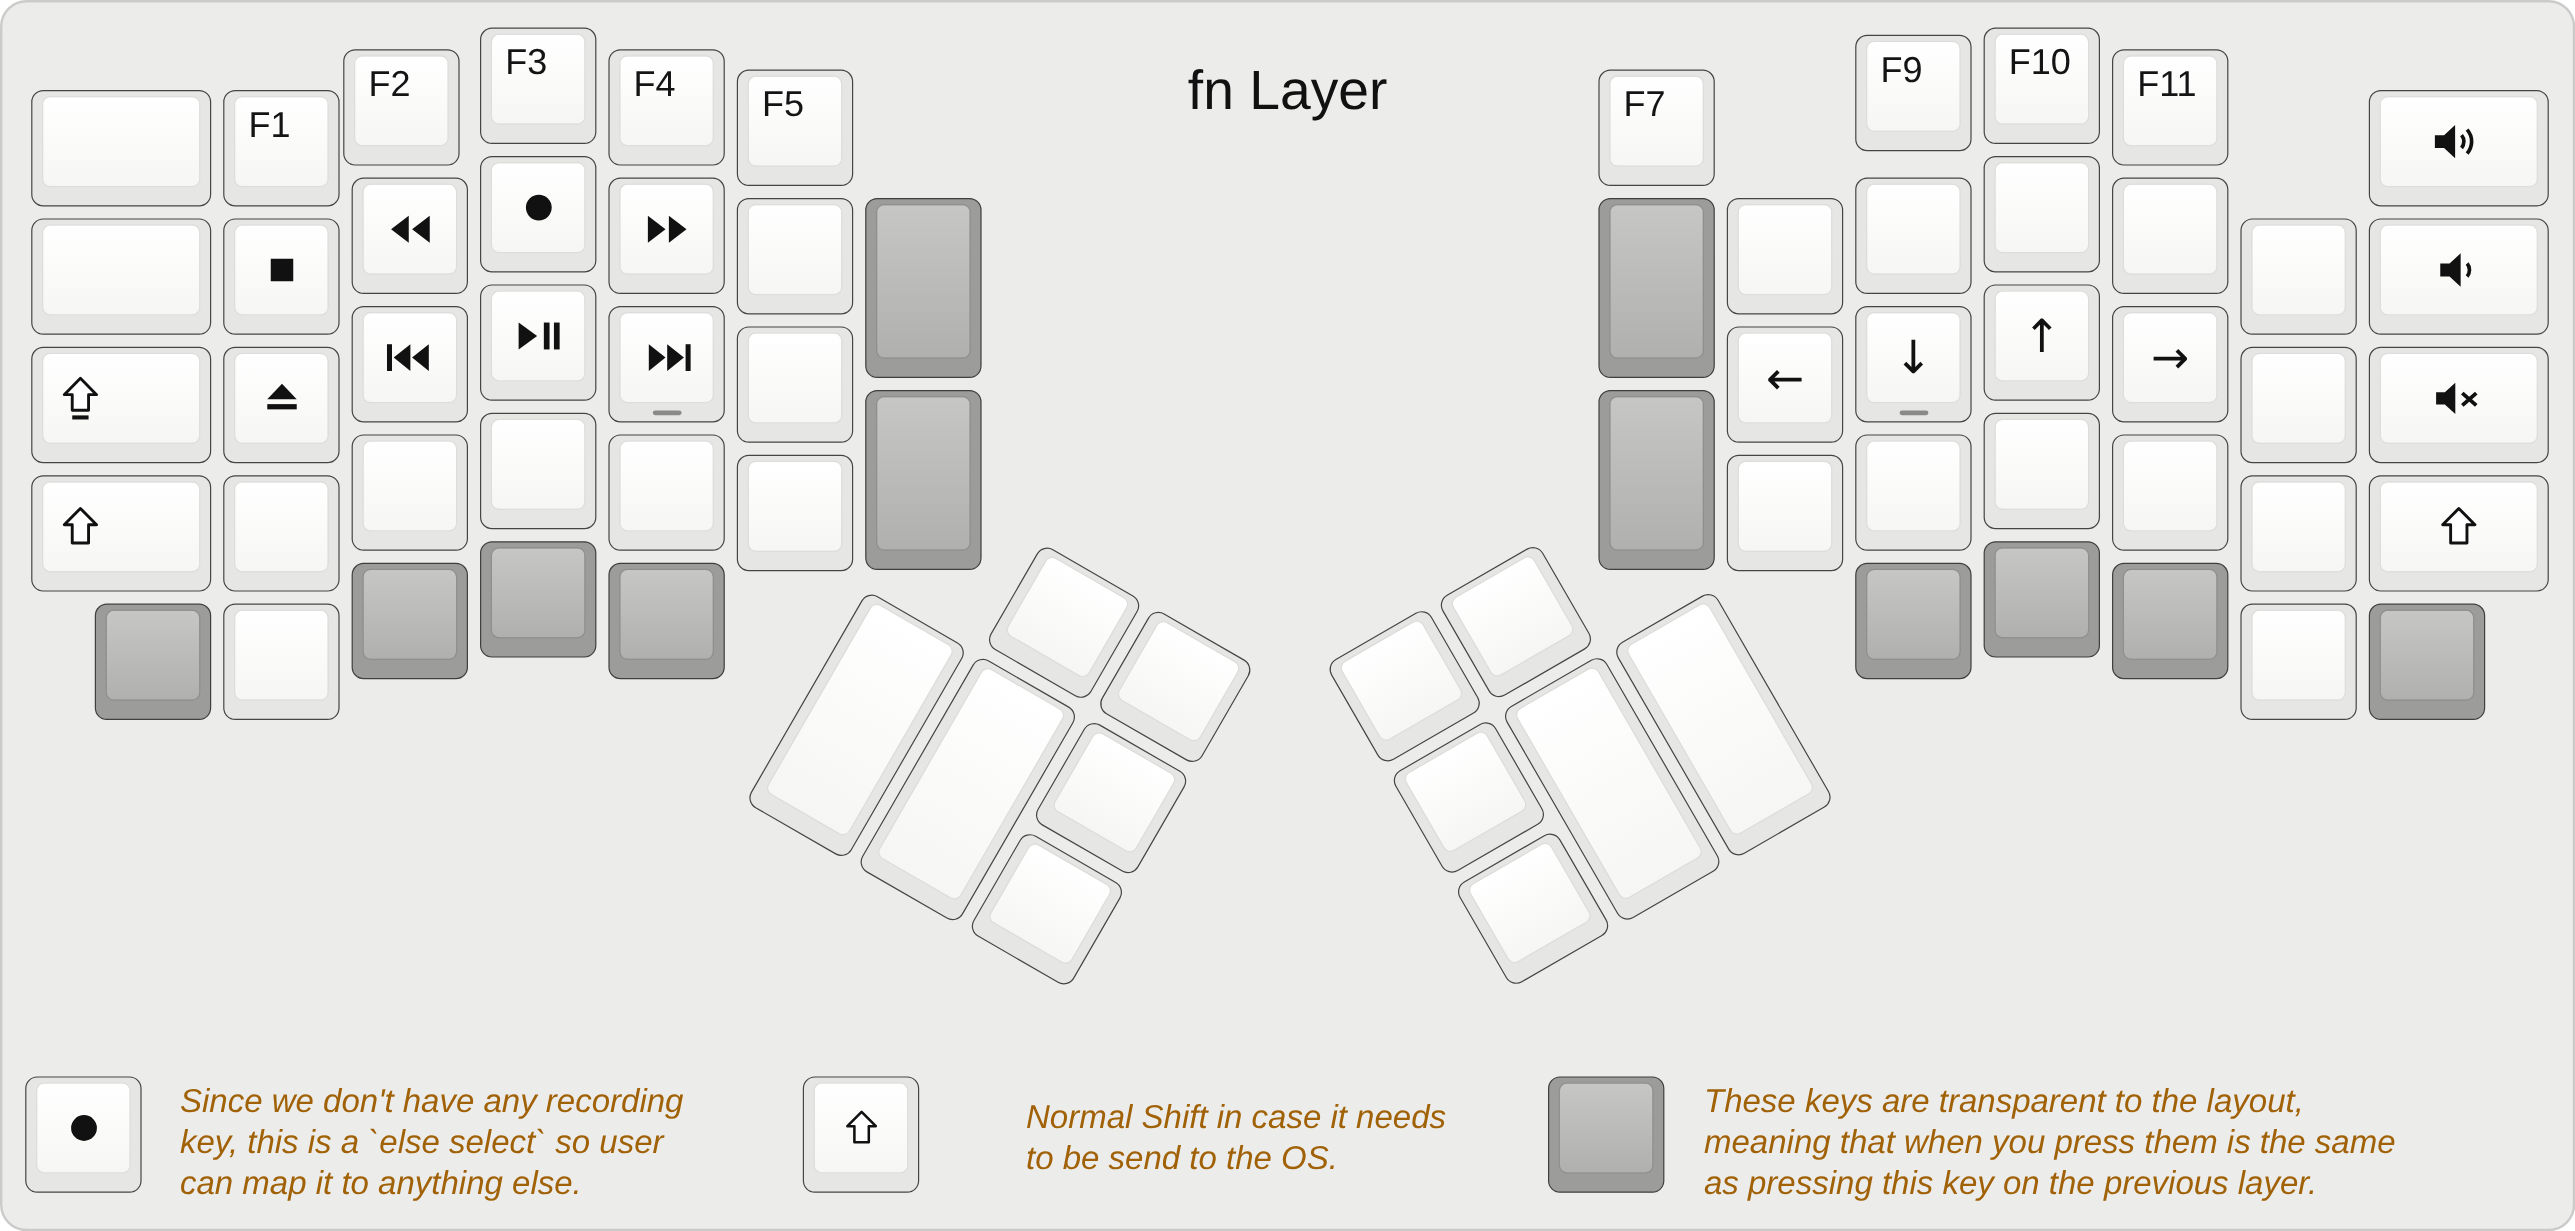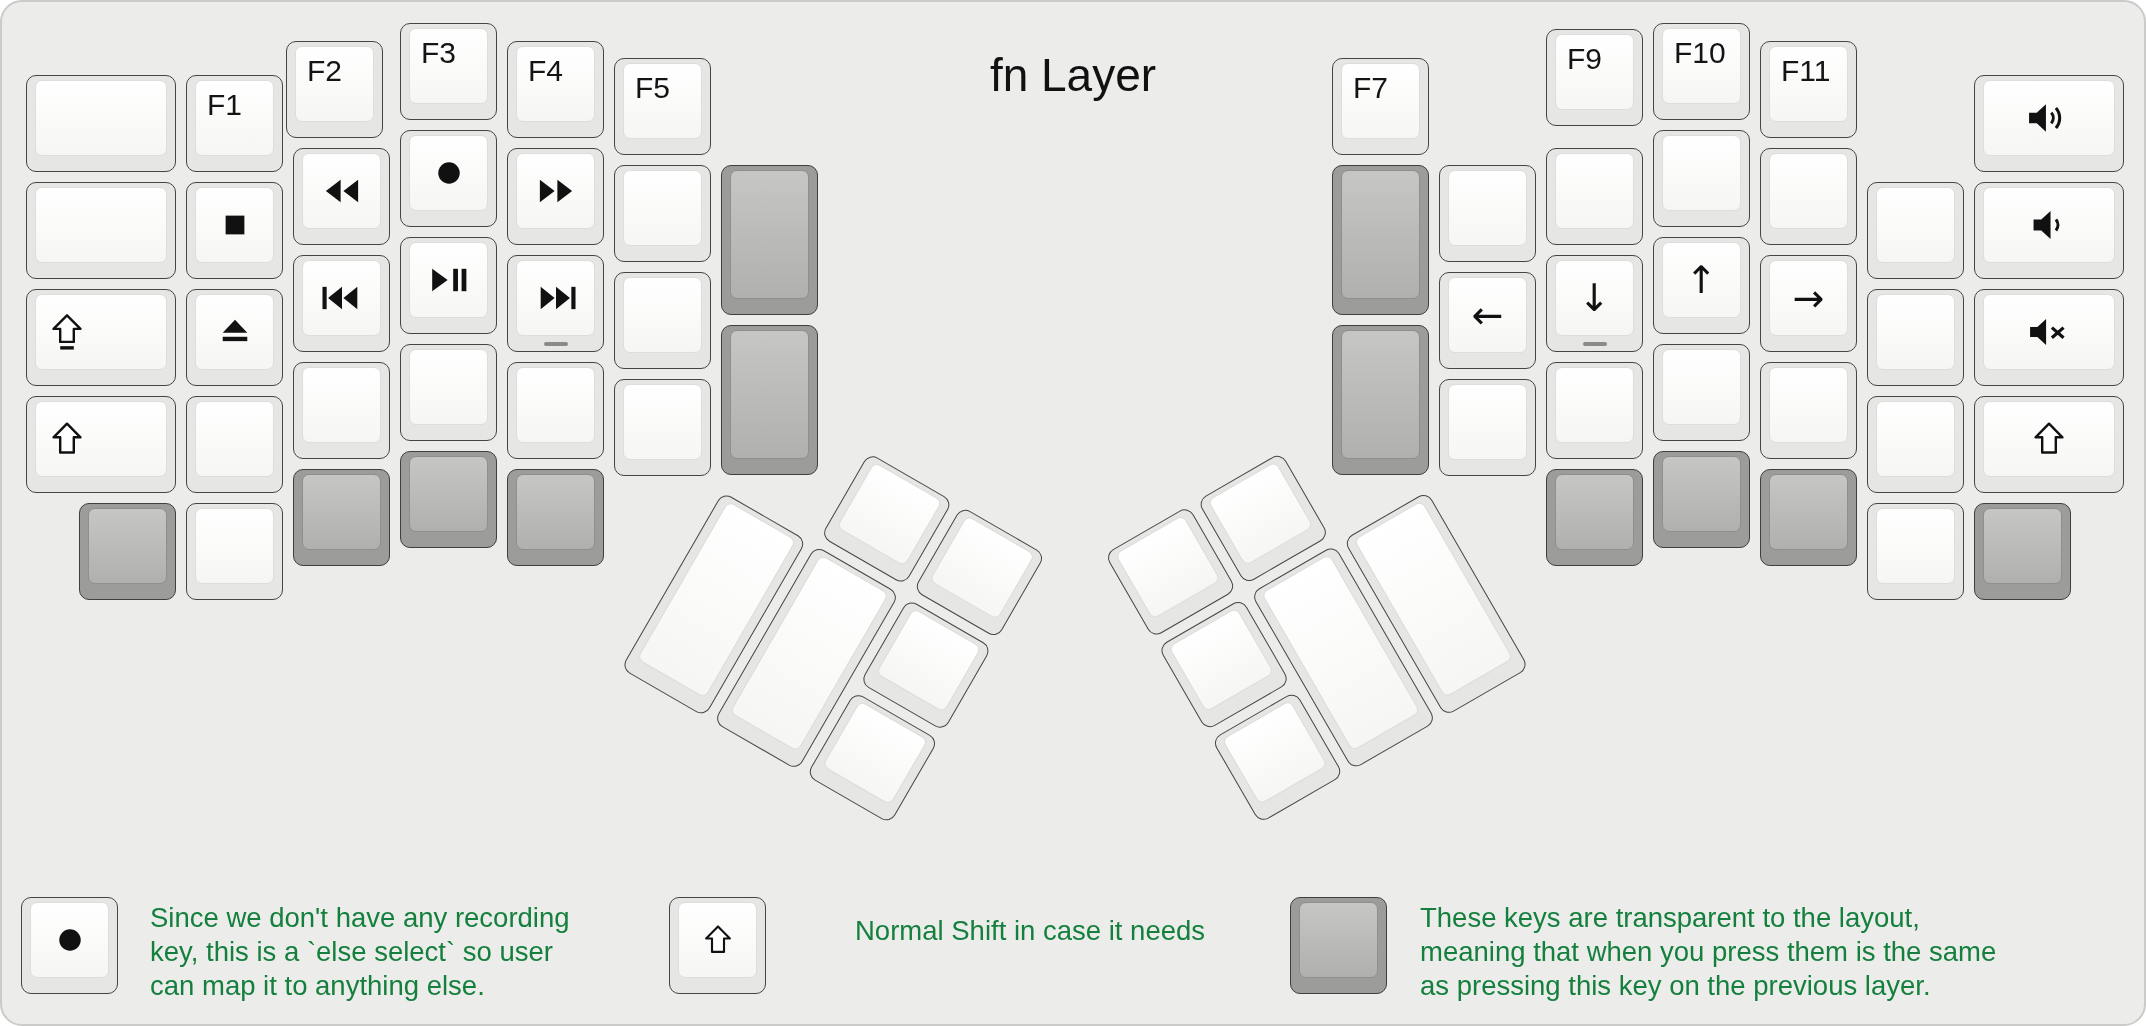--- a/index.html
+++ b/index.html
@@ -19,21 +19,21 @@
   .key.gray{background:#9C9C9A;border-color:#3F3F3F;}
   .key.gray .face{background:linear-gradient(180deg,#C6C6C4 0%,#B0B0AE 100%);border-color:#8F8F8D;}
   .face.tl{align-items:flex-start;justify-content:flex-start;padding:7px 0 0 11px;}
   .face.lft{justify-content:flex-start;padding-left:14px;}
   .lbl{font-size:30px;color:#141414;}
   .glyph{font-family:"DejaVu Sans",sans-serif;font-size:38px;color:#111;line-height:1;}
   .ic{fill:#111;}
   .bump{position:absolute;left:50%;transform:translateX(-50%);bottom:5px;width:24px;height:4px;
         border-radius:2px;background:#8A8A8A;}
   .thumb{position:absolute;width:0;height:0;transform-origin:0 0;}
-  .ltext{position:absolute;font-size:27.5px;line-height:34px;color:#15803d;}
+  .ltext{position:absolute;font-size:27.5px;line-height:34px;color:#a16207;font-style:italic;}
 </style>
 </head>
 <body>
 
 <div class="board">
 
   <div class="title">fn Layer</div>
 
   <div class="key w15" style="left:24px;top:73px">
       <div class="face"></div>
@@ -387,20 +387,21 @@
 
   <div class="key" style="left:667px;top:895px">
       <div class="face">
       <svg class="ic" width="30" height="34" viewBox="0 0 24 26">
           <path d="M12,2.2 L21.5,11.8 H16.8 V22.5 H7.2 V11.8 H2.5 Z" fill="#fff" stroke="#111" stroke-width="1.7" stroke-linejoin="round"></path>
         </svg>
   </div>
     </div>
   <div class="ltext" style="left:853px;top:912px">
     <div>Normal Shift in case it needs</div>
+    <div>to be send to the OS.</div>
   </div>
 
   <div class="key gray" style="left:1288px;top:895px">
       <div class="face"></div>
     </div>
   <div class="ltext" style="left:1418px;top:899px">
     <div>These keys are transparent to the layout,</div>
     <div>meaning that when you press them is the same</div>
     <div>as pressing this key on the previous layer.</div>
   </div>

